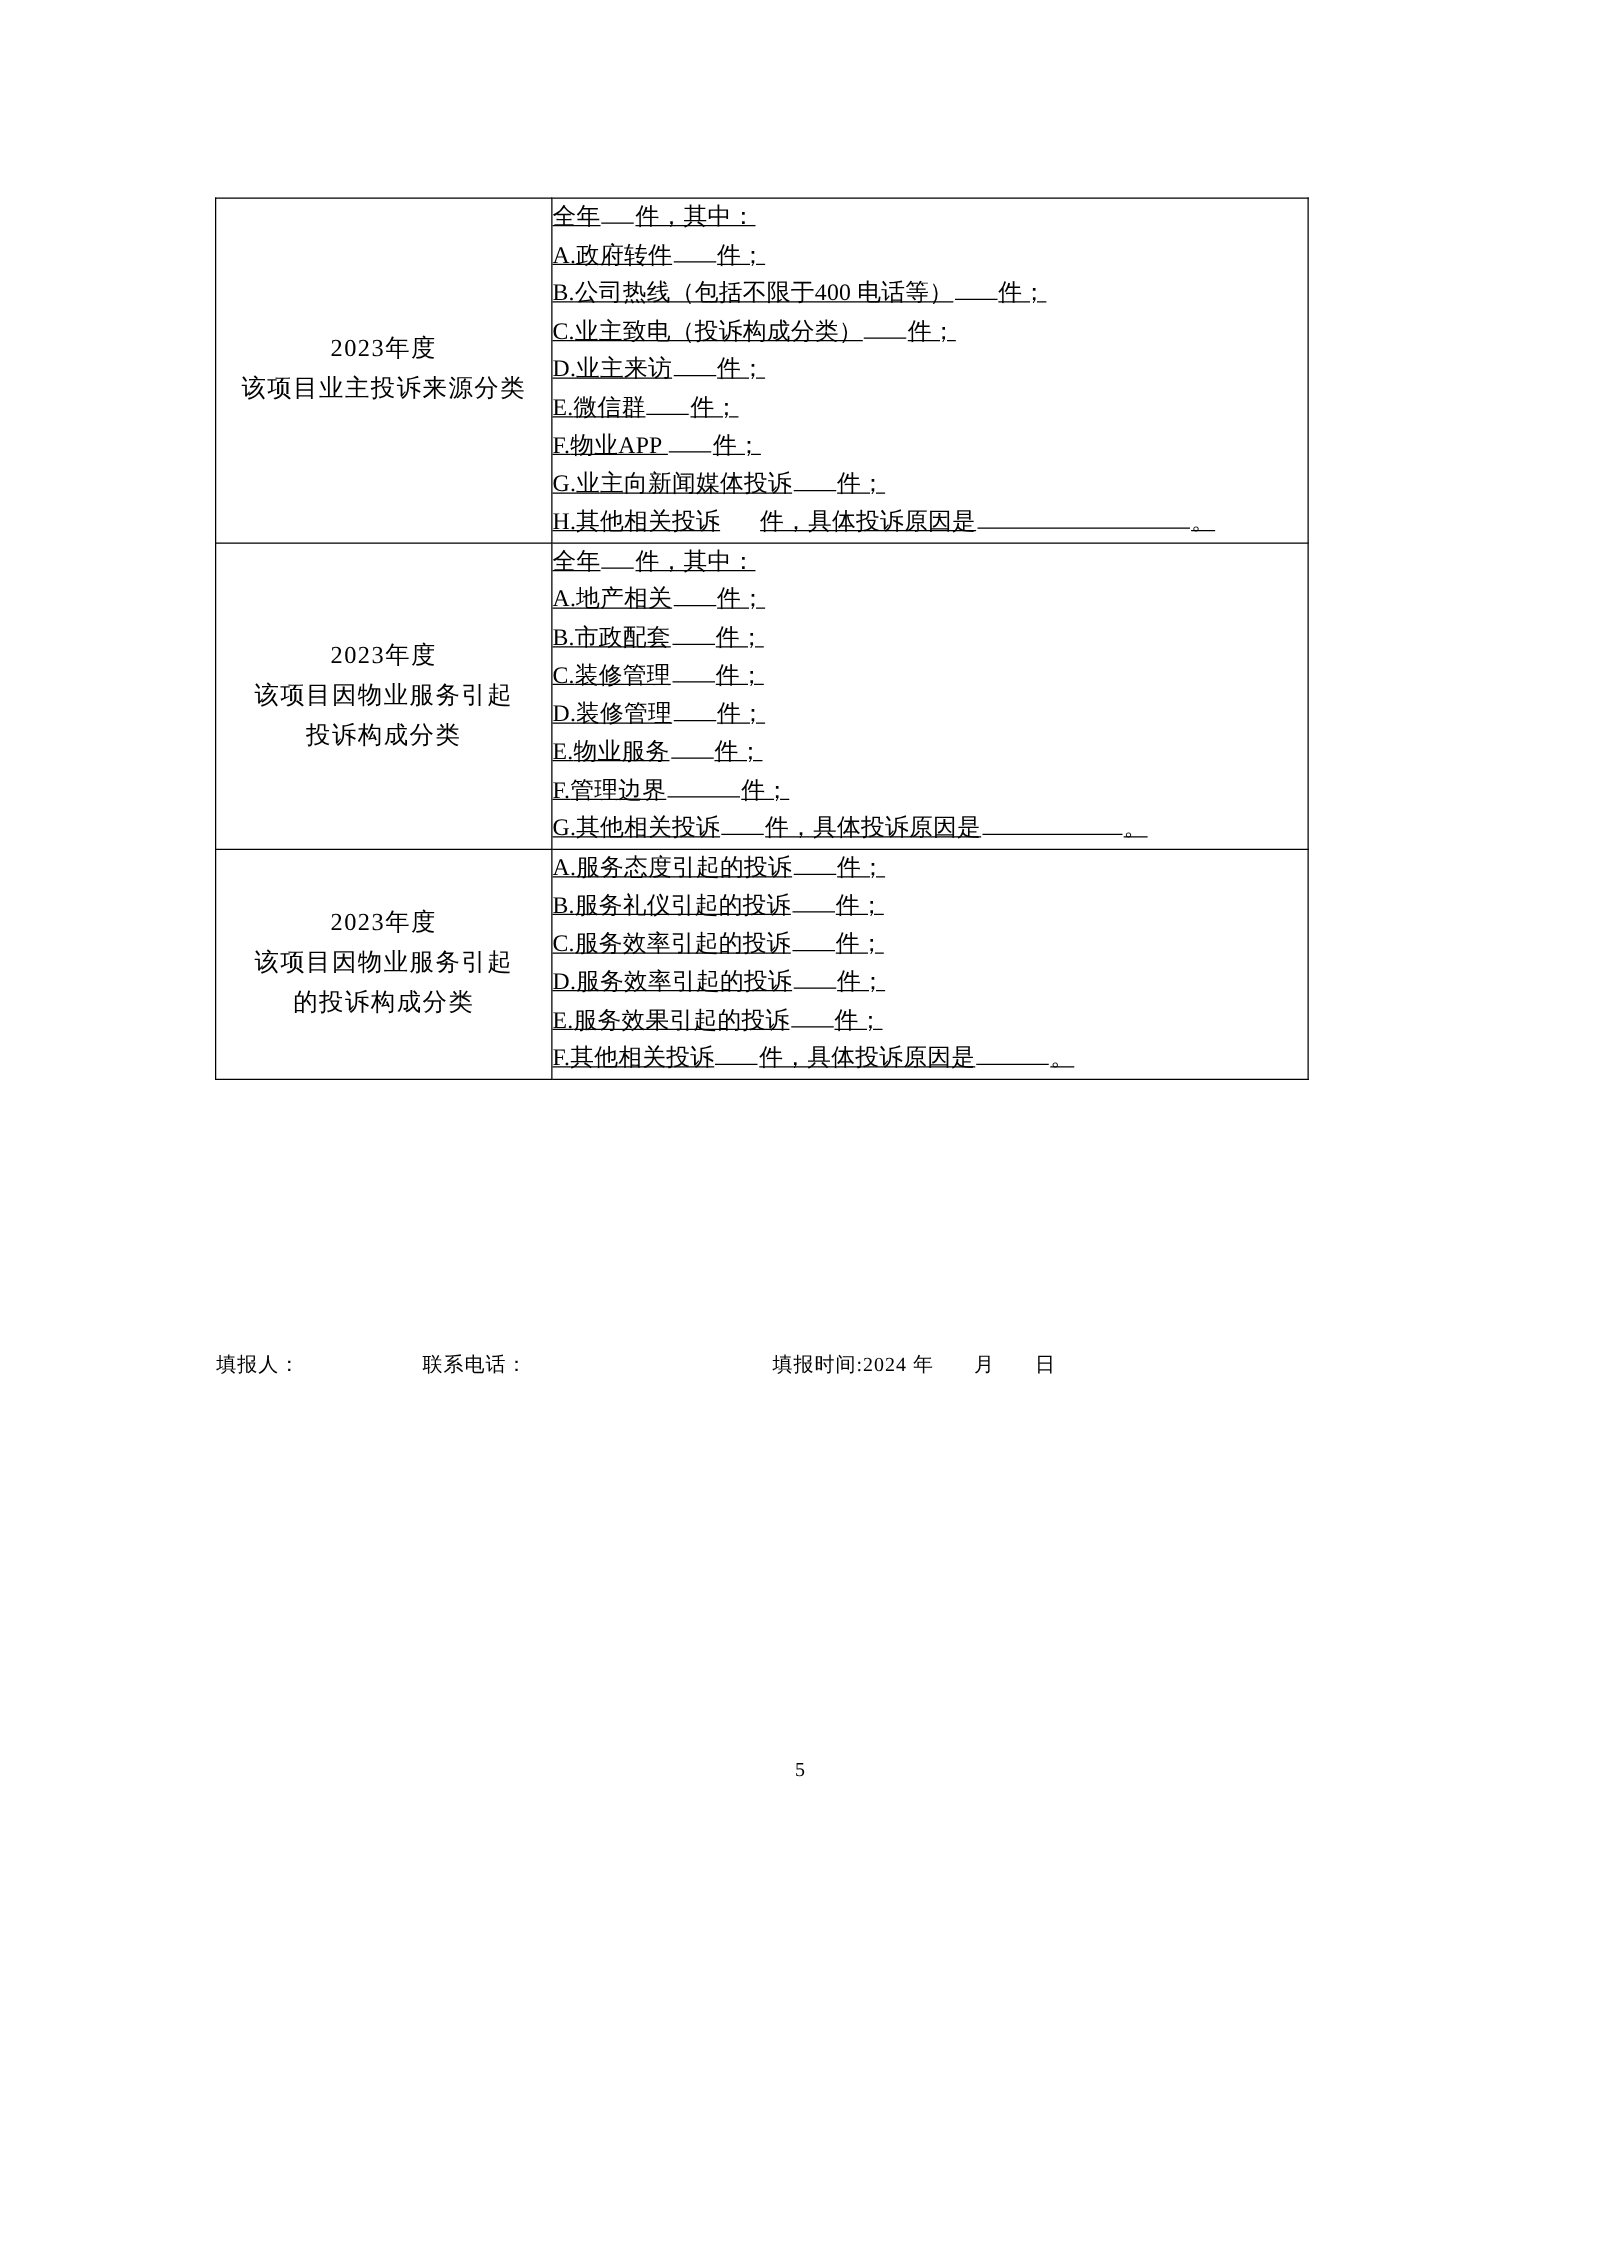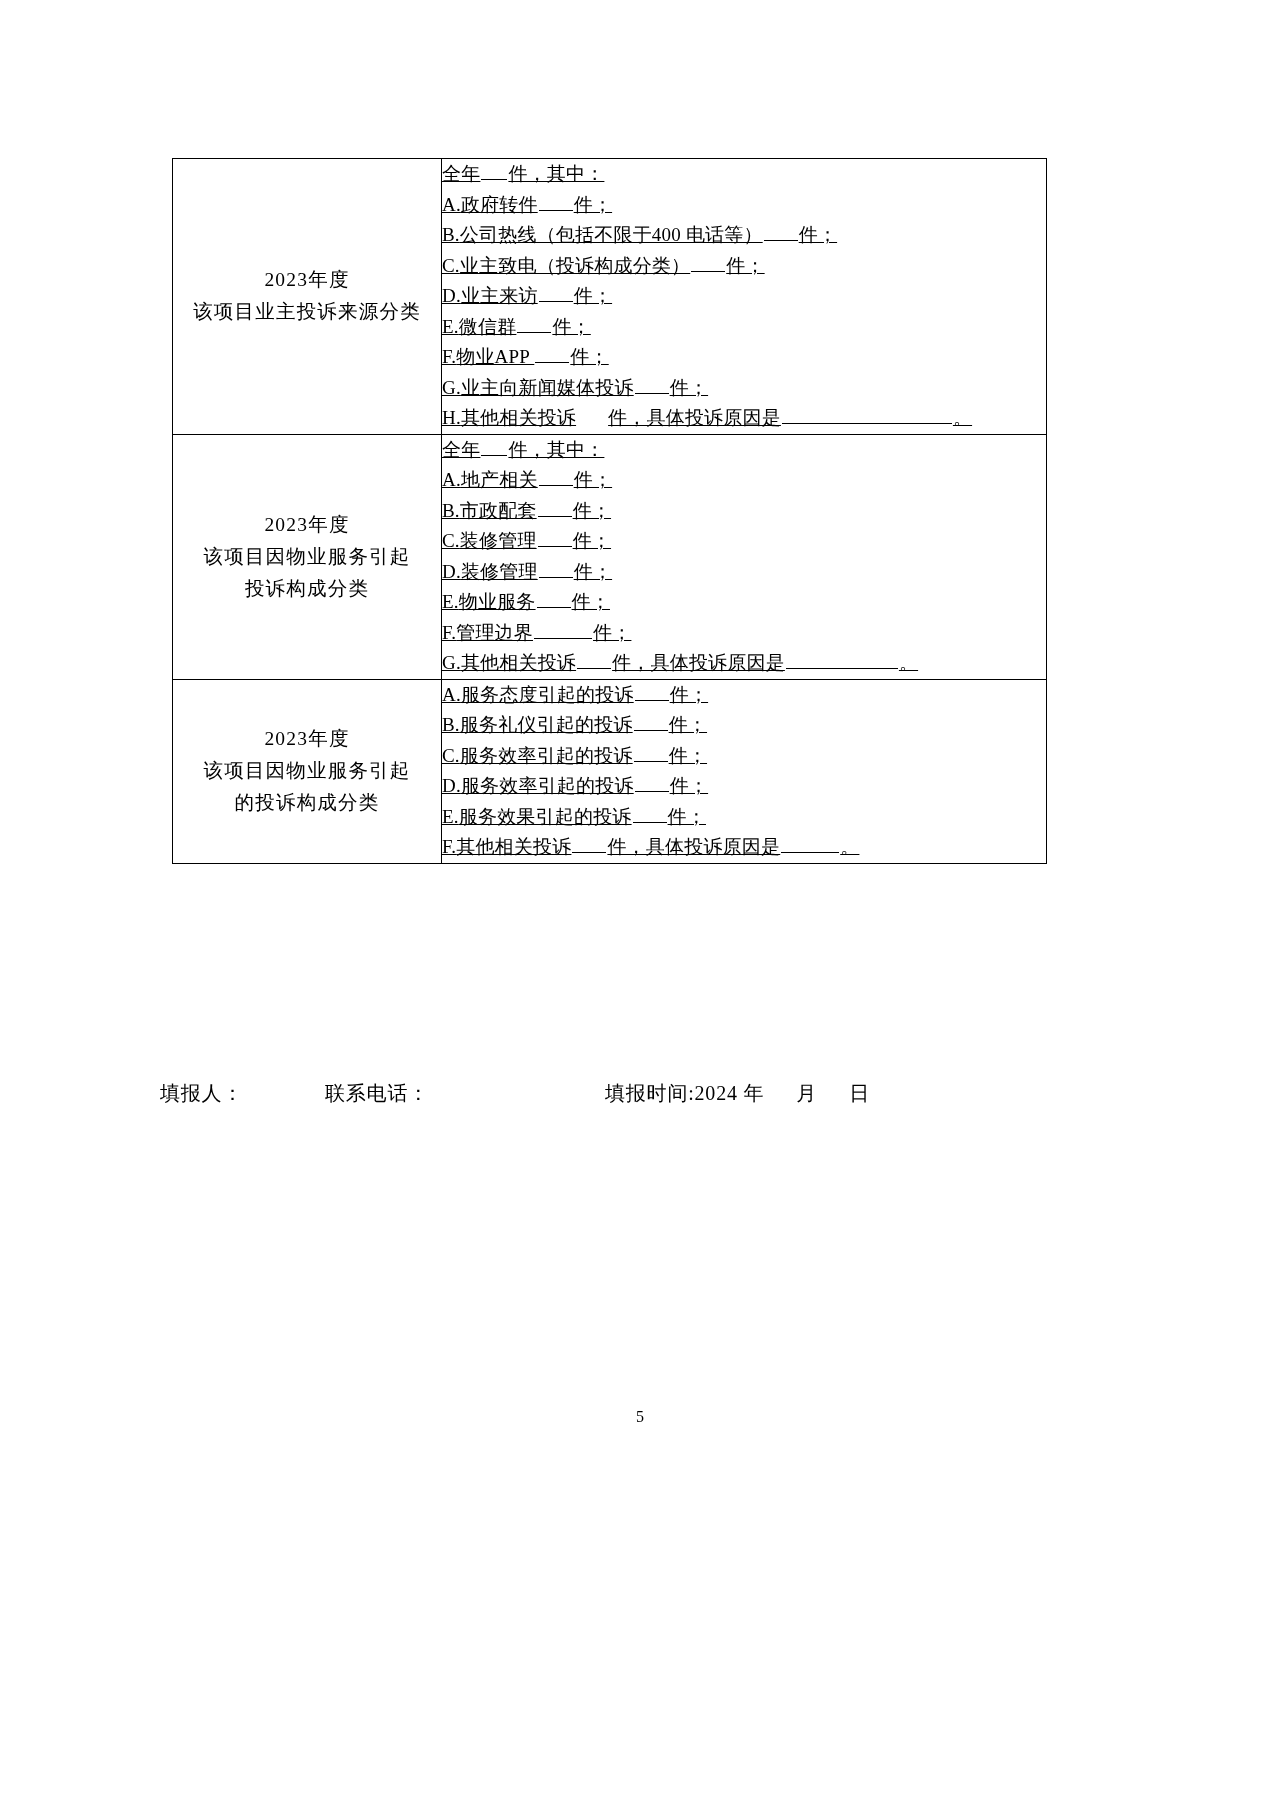--- a/index.html
+++ b/index.html
@@ -83,24 +83,24 @@
   .b-xlong { width: 112px; }
   .b-space { width: 30px; border-bottom: none; }
   .b-huge  { width: 170px; }
 
   .empty-cell {
     height: 158px;
   }
 
   .footer-line {
     position: absolute;
-    left: 160px;
+    left: 173px;
     top: 1078px;
     width: 880px;
-    font-size: 20px;
+    font-size: 16px;
     line-height: 30px;
     letter-spacing: 0.8px;
     white-space: nowrap;
   }
   .footer-line .seg {
     display: inline-block;
   }
   .seg-a { width: 165px; }
   .seg-b { width: 280px; }
 

